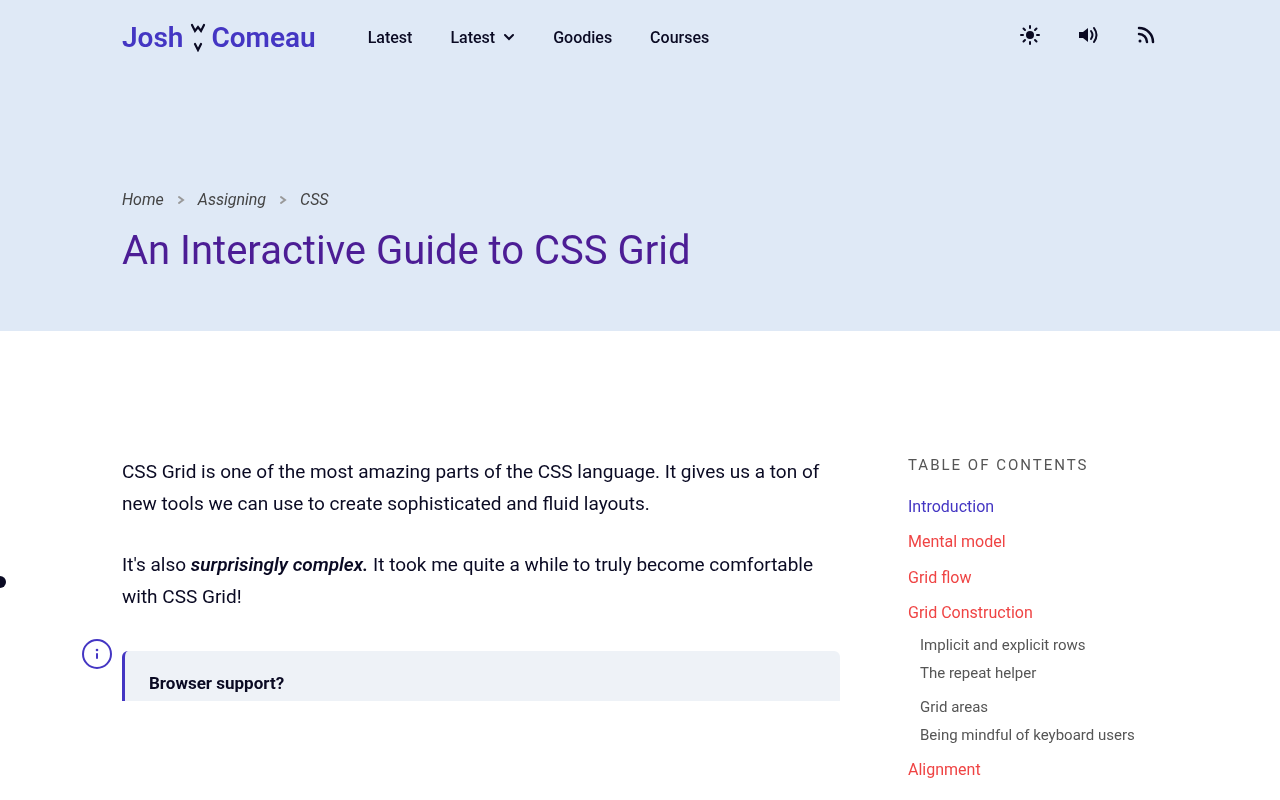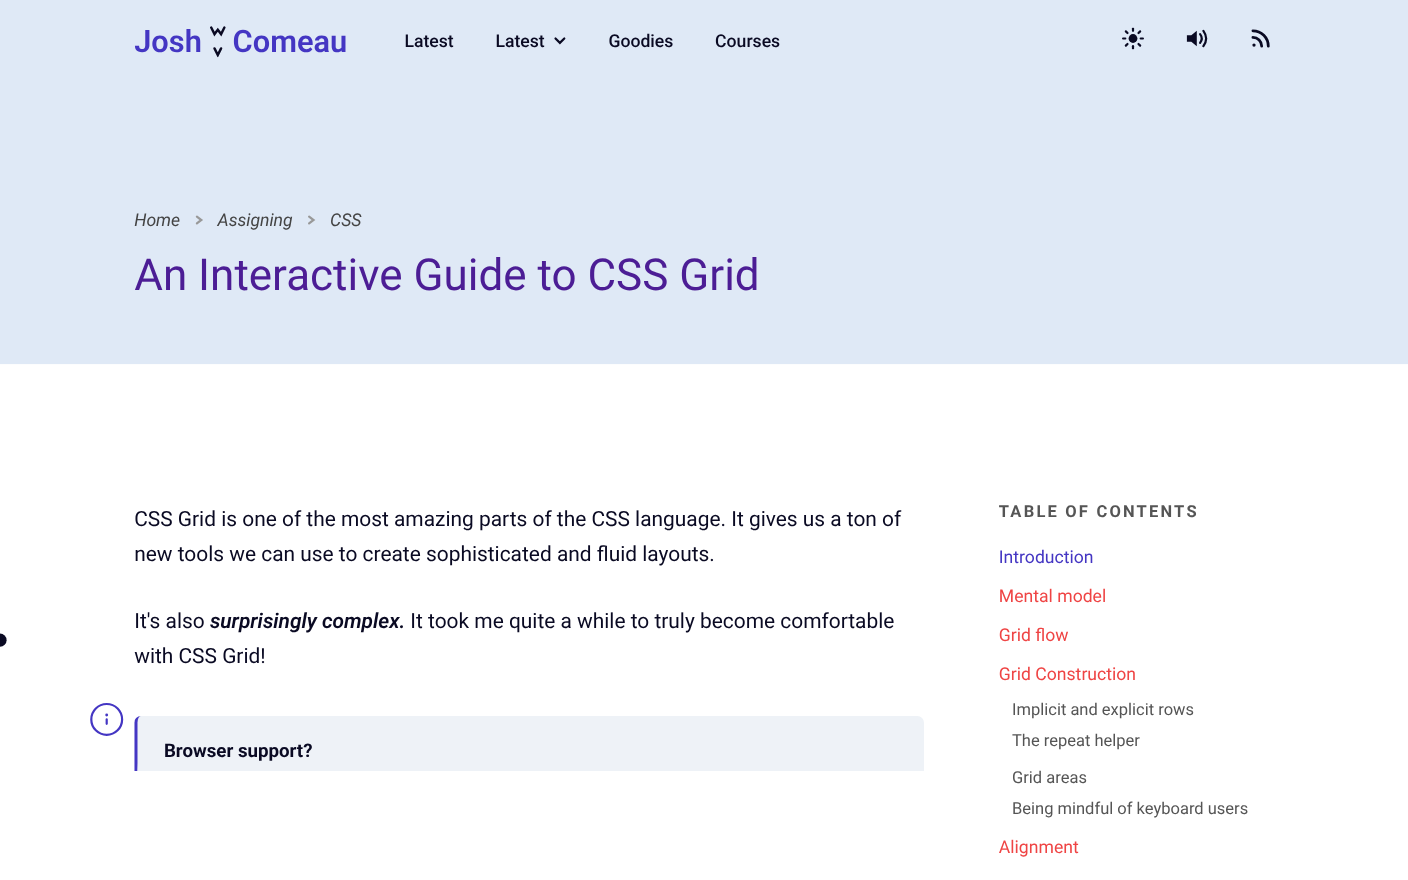--- a/index.html
+++ b/index.html
@@ -173,21 +173,21 @@
       color: #0a0a23;
     }
     
     .sidebar {
       width: 250px;
       flex-shrink: 0;
     }
     
     .toc-heading {
       font-size: 15px;
-      font-weight: 700;
+      font-weight: 400;
       letter-spacing: 2px;
       color: #555;
       margin-bottom: 22px;
     }
     
     .toc-list {
       list-style: none;
     }
     
     .toc-item {

